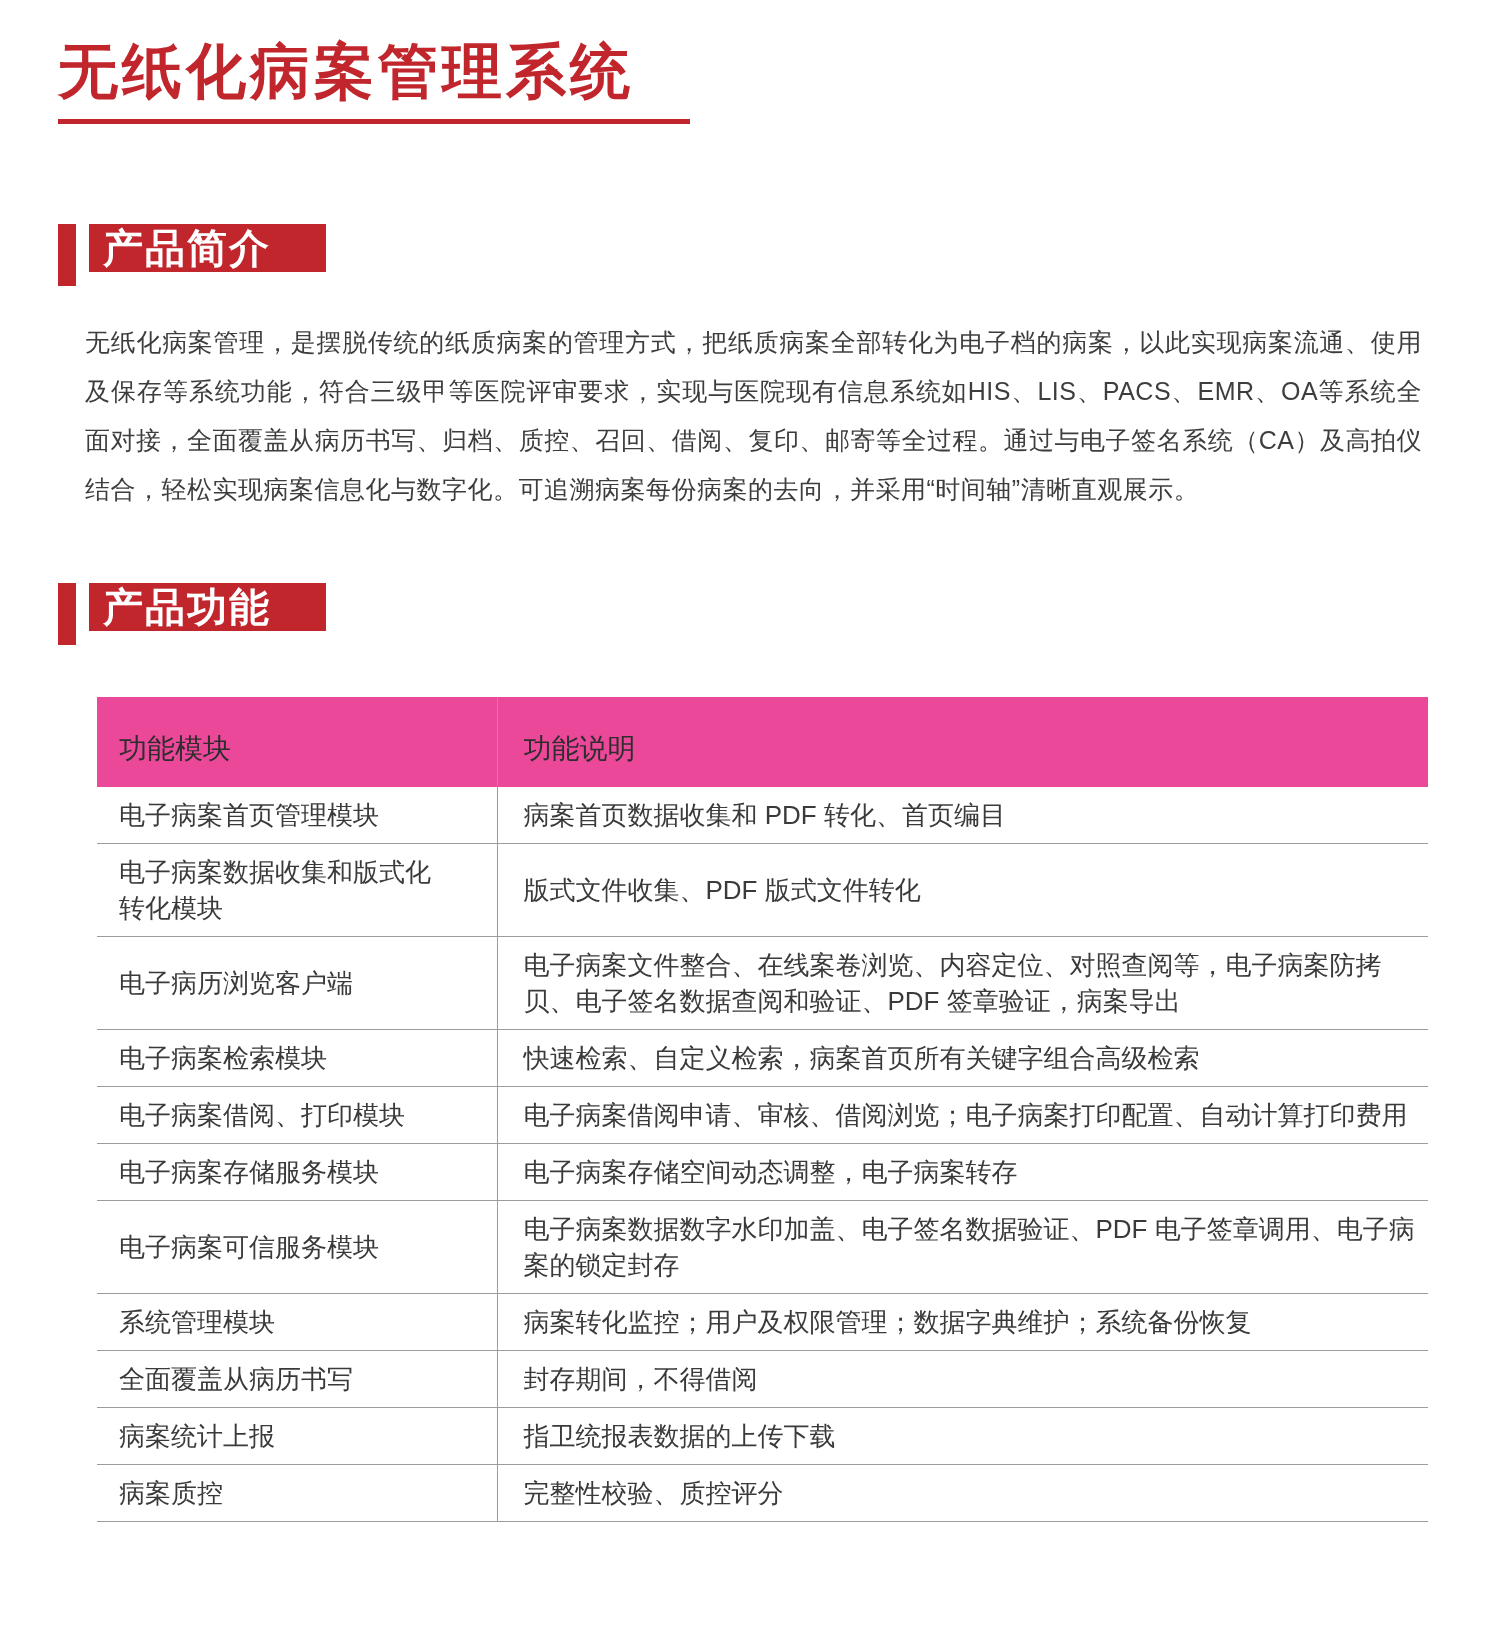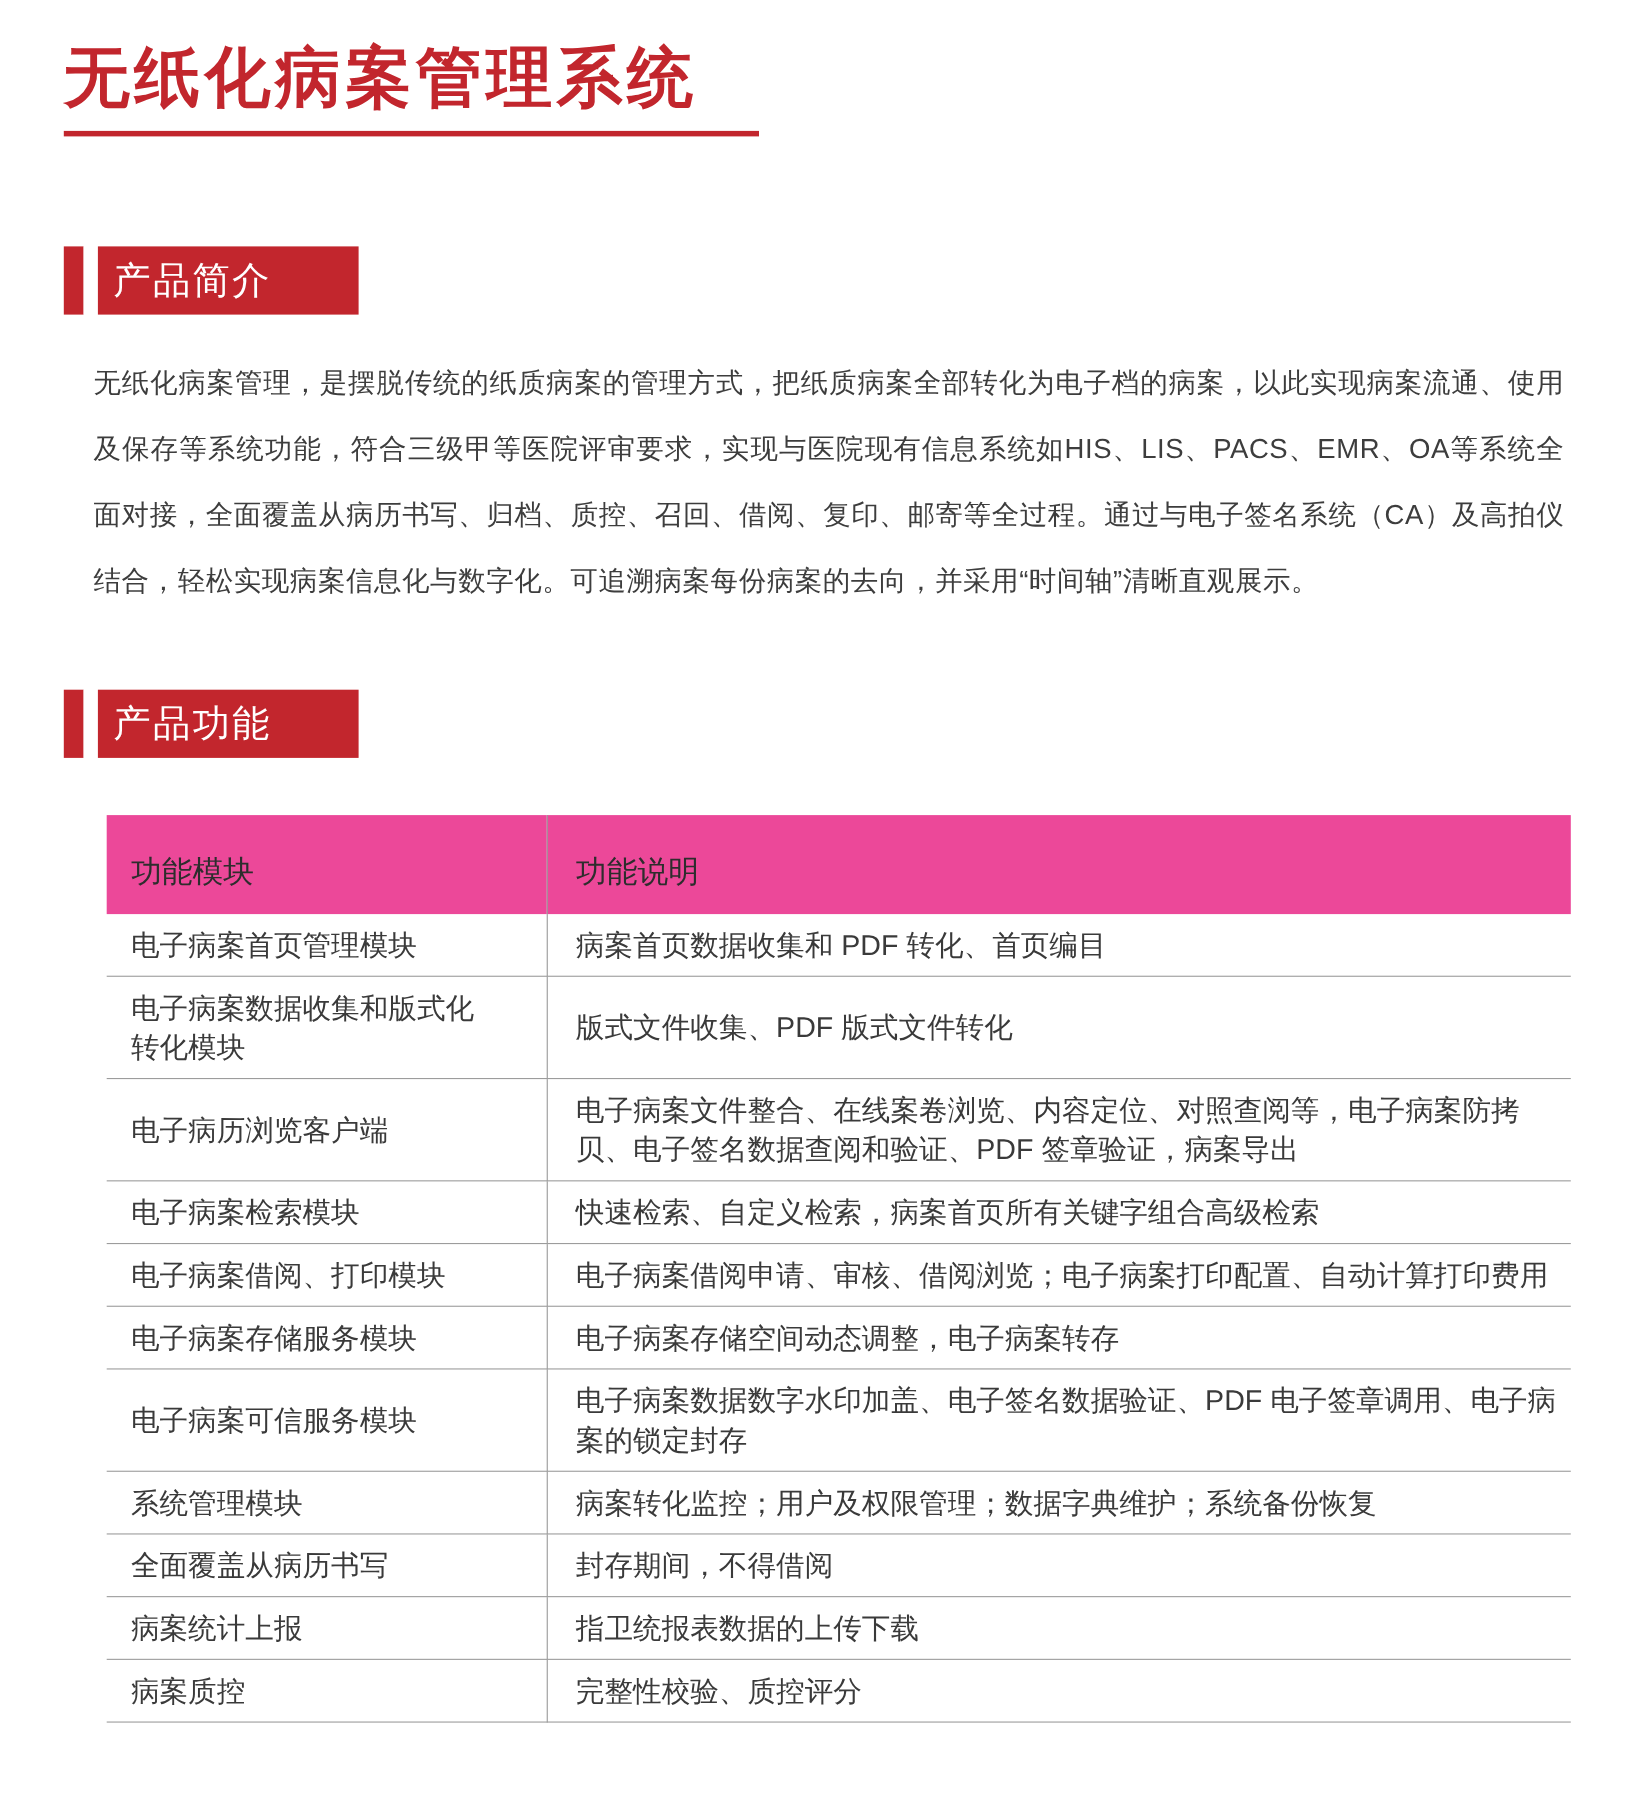--- a/index.html
+++ b/index.html
@@ -28,38 +28,38 @@
     background: #c2262d;
     margin-top: 8px;
   }
 
   
   .section-banner { display: flex; margin-left: 58px; height: 62px; }
   .banner-bar { width: 18px; height: 62px; background: #c2262d; }
   .banner-gap { width: 13px; height: 62px; background: #ffffff; }
   .banner-box {
     width: 237px;
-    height: 62px;
+    height: 48px;
     background: #c2262d;
     color: #ffffff;
-    font-size: 34px;
-    font-weight: normal;
+    font-size: 40px;
+    font-weight: bold;
     letter-spacing: 2px;
     display: flex;
     align-items: center;
     padding-left: 14px;
   }
   .banner-intro { margin-top: 100px; }
   .banner-features { margin-top: 69px; }
 
   
   .intro-paragraph {
     margin: 32px 78px 0 85px;
     font-size: 25px;
-    line-height: 60px;
+    line-height: 49px;
     color: #3d3d3d;
     text-align: justify;
     letter-spacing: 0.5px;
   }
 
   
   .features-table {
     margin: 52px 0 0 97px;
     width: 1331px;
     border-collapse: collapse;

